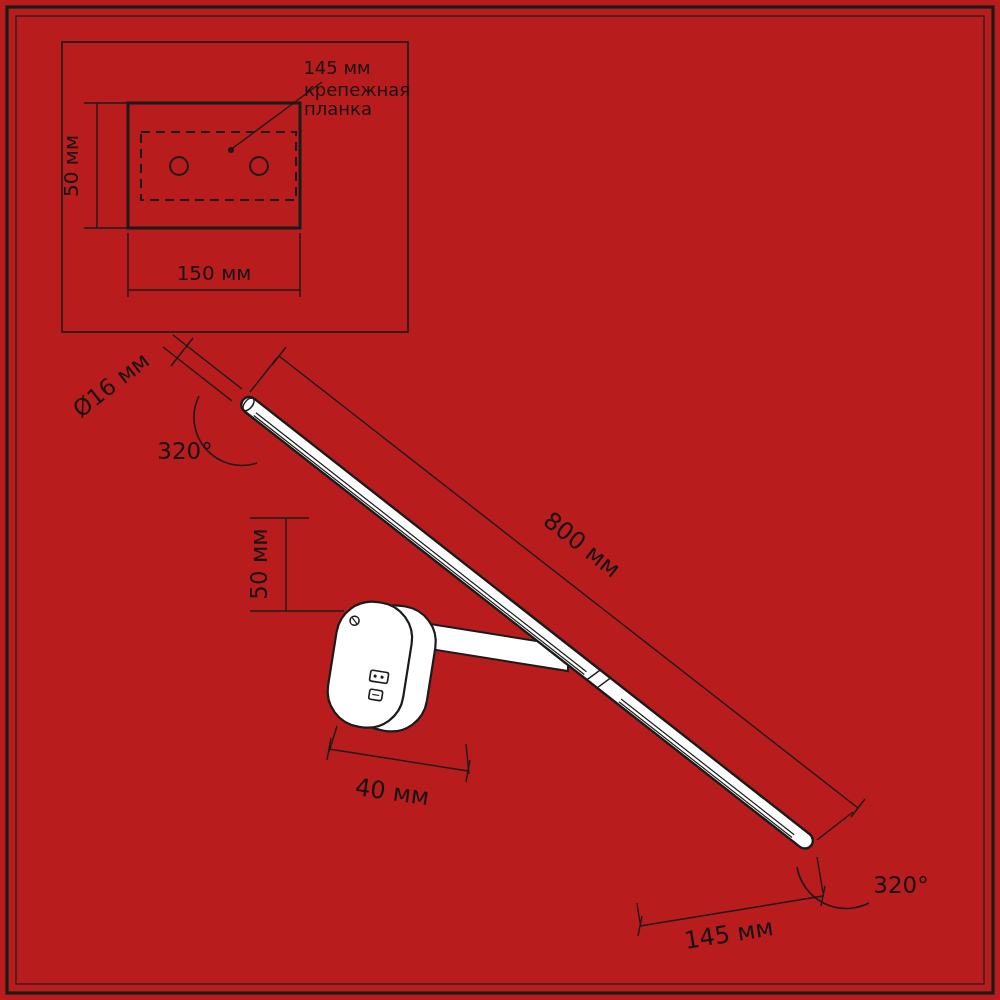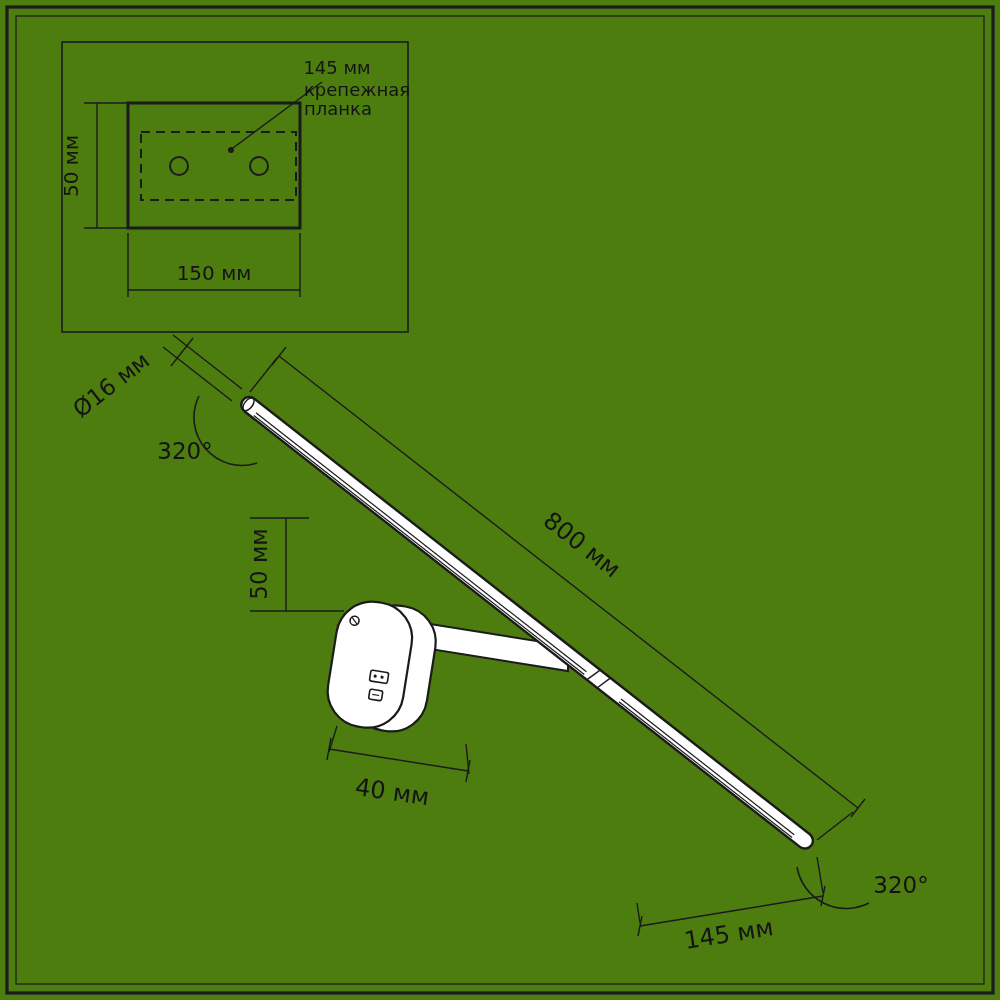--- a/index.html
+++ b/index.html
@@ -1,19 +1,19 @@
 <!DOCTYPE html>
 <html><head>
 <meta charset="utf-8">
 <style>
   html,body{margin:0;padding:0;background:#e8e8e8;}
   .stage{
     position:relative;
     width:1000px;height:1000px;
-    background:#4d7c0f;
+    background:#b91c1c;
     font-family:"DejaVu Sans", sans-serif;
     overflow:hidden;
   }
   svg{display:block;}
   svg text{
     font-family:"DejaVu Sans", sans-serif;
     fill:#141414;
     stroke:none;
   }
   .t18{font-size:18px;}

